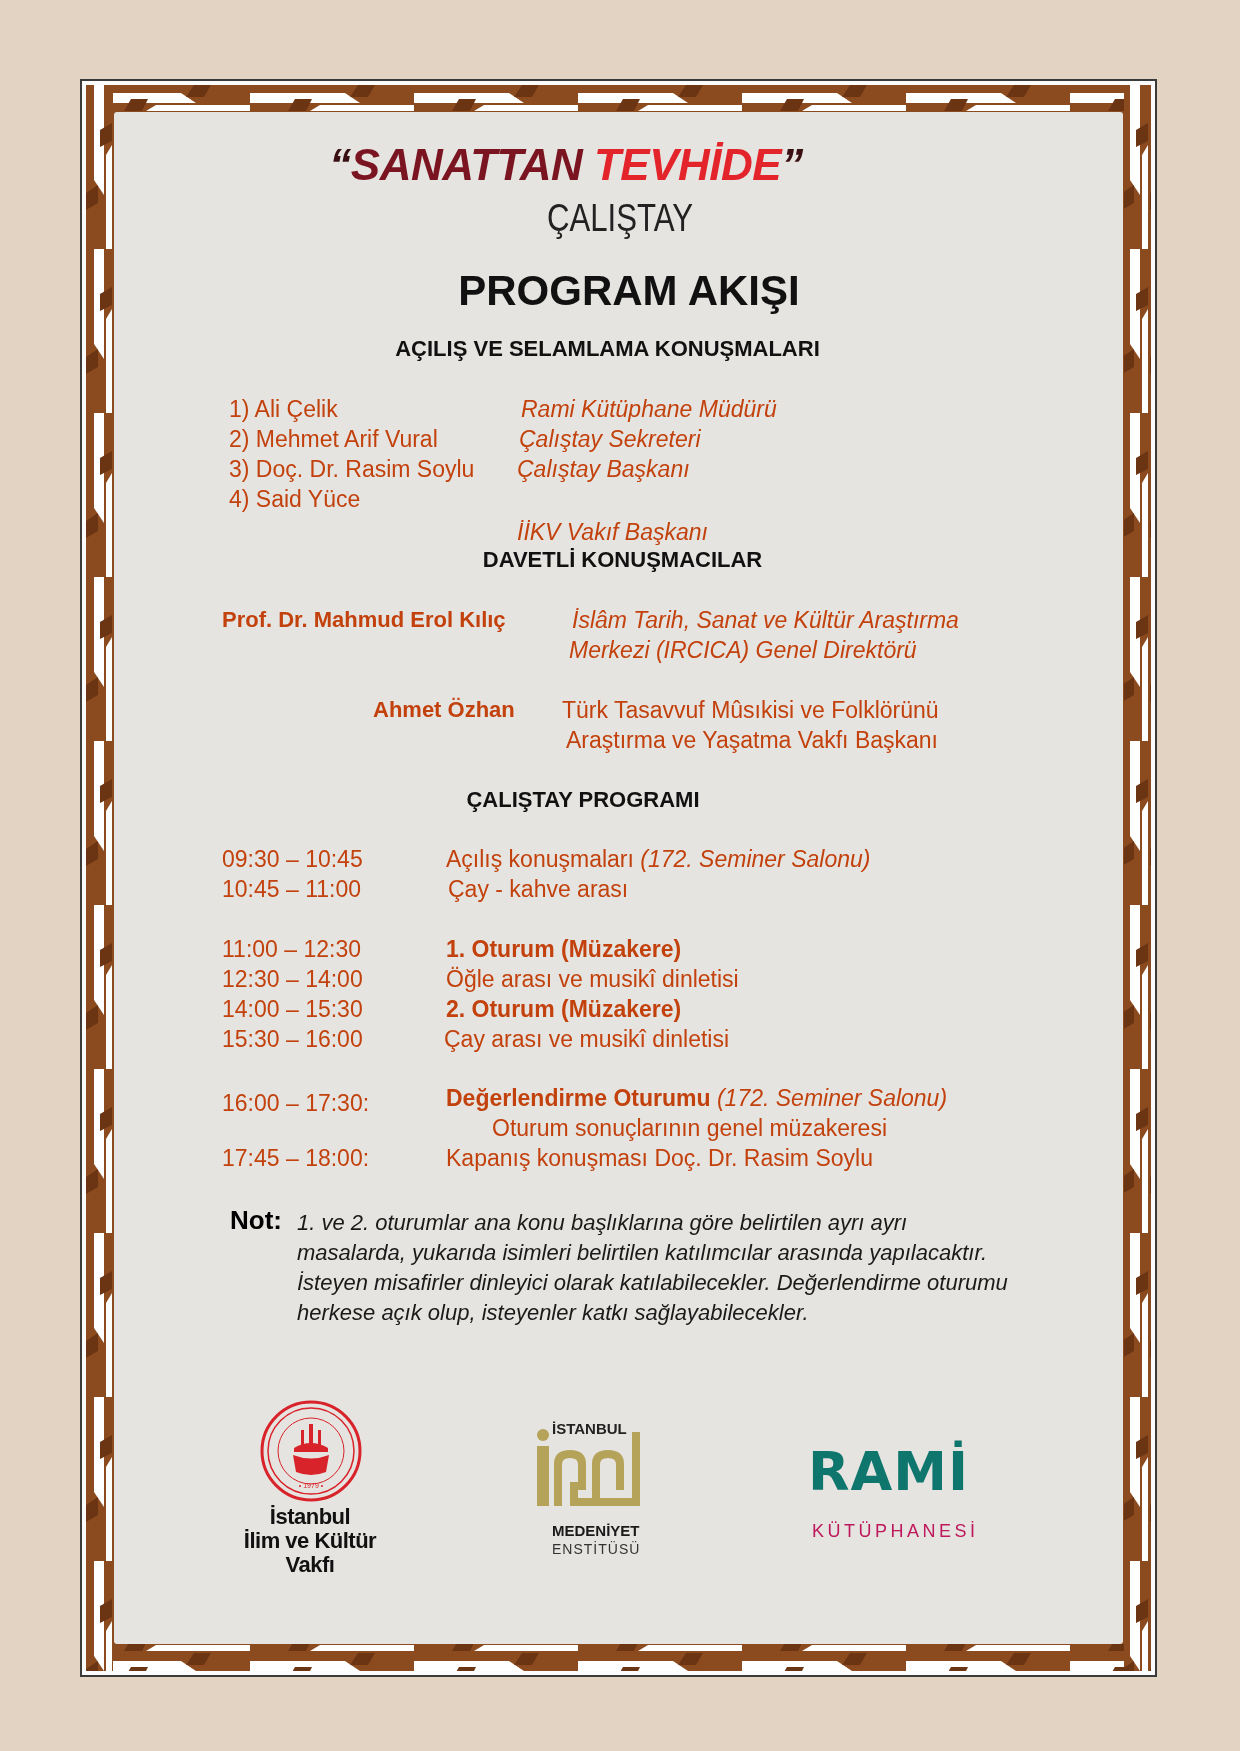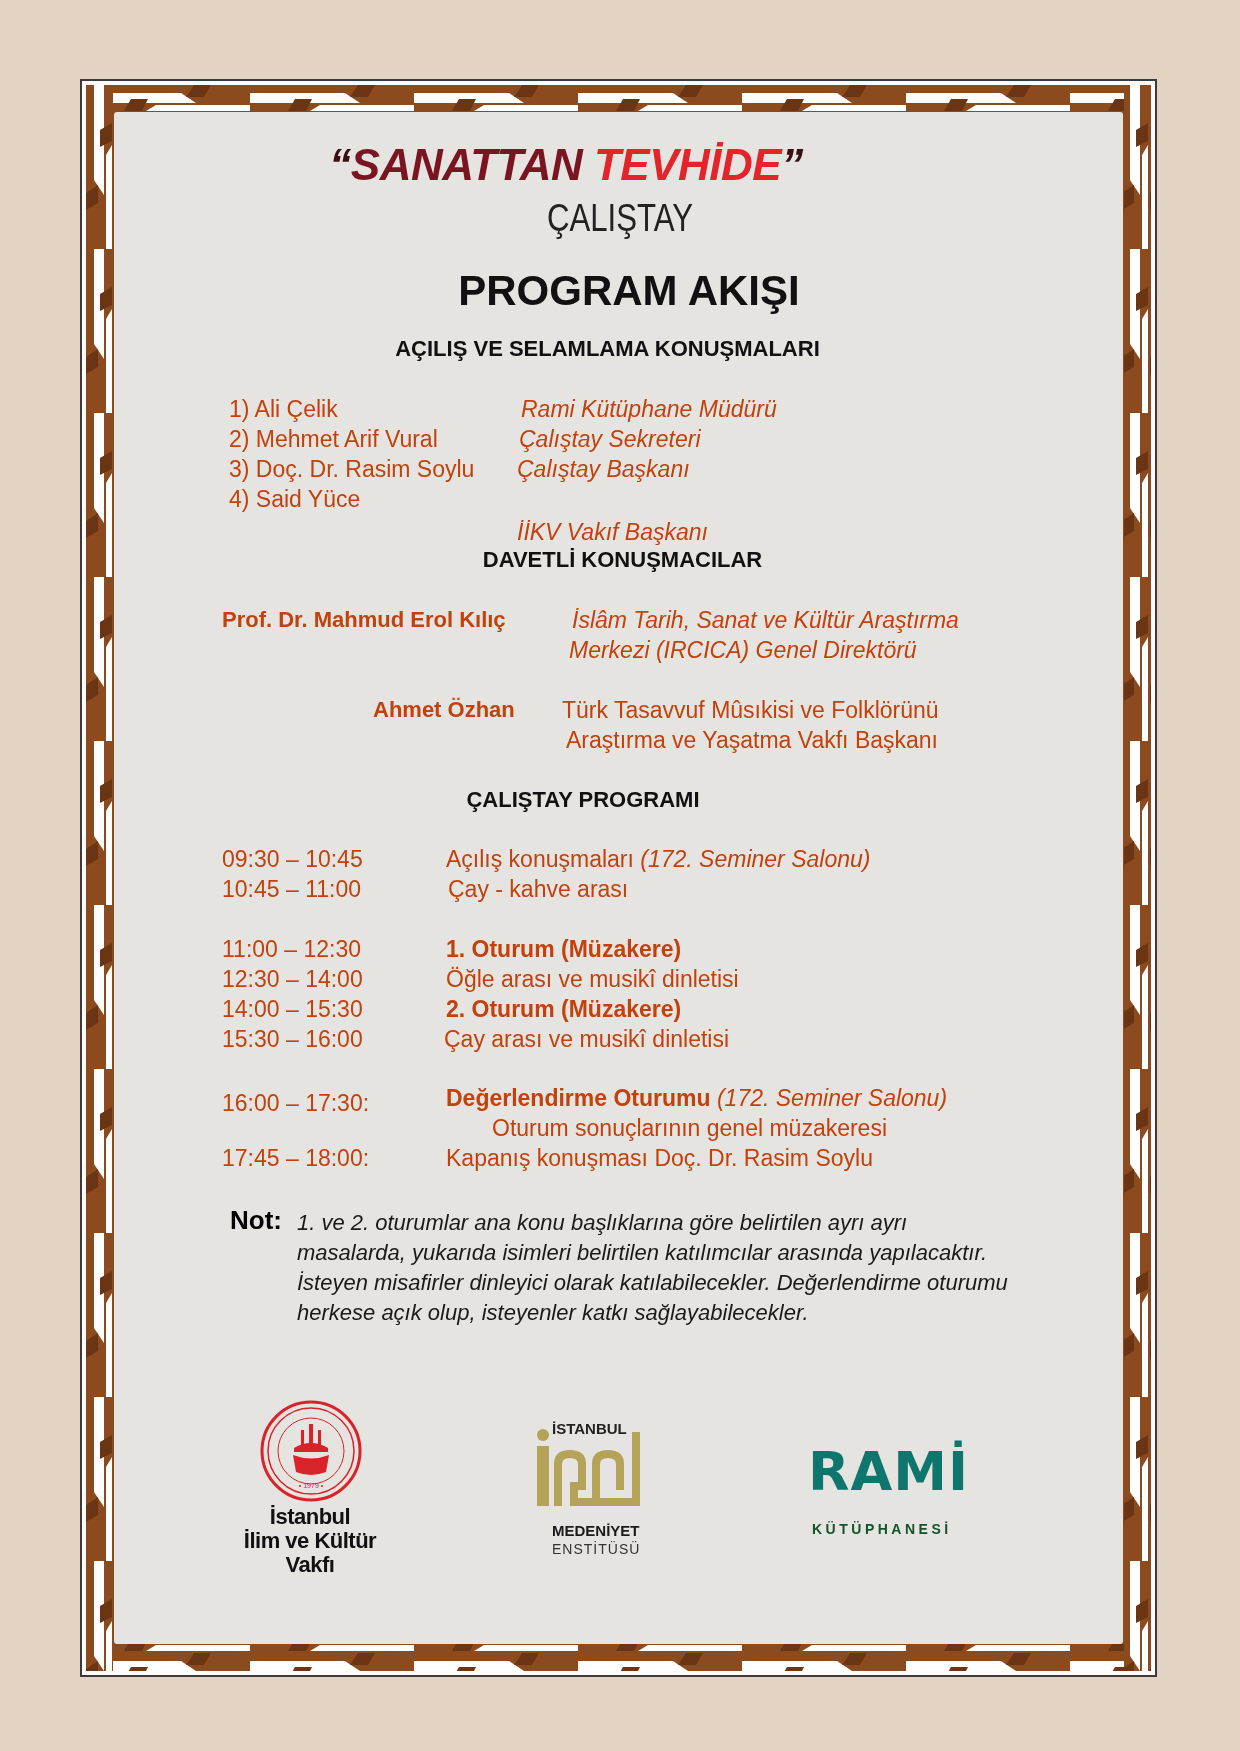--- a/index.html
+++ b/index.html
@@ -64,21 +64,21 @@
   .logo-iikv-circle {
     left: 260px; top: 1400px; width: 102px; height: 102px;
   }
   .logo-iikv-text {
     left: 240px; top: 1505px; width: 140px; text-align: center;
     font-size: 22px; font-weight: bold; line-height: 24px; color: #111; letter-spacing: -0.5px;
   }
   .logo-ime { left: 530px; top: 1420px; width: 140px; height: 140px; }
   .logo-rami { left: 808px; top: 1440px; }
   .rami-word { font-size: 54px; font-weight: 900; color: #0f766e; letter-spacing: 1px; font-family: "DejaVu Sans", sans-serif; }
-  .rami-sub { left: 812px; top: 1521px; font-size: 14px; font-weight: bold; letter-spacing: 3.5px; color: #14532d; }
+  .rami-sub { left: 812px; top: 1521px; font-size: 18px; font-weight: normal; letter-spacing: 3.5px; color: #be185d; }
 </style>
 </head>
 <body>
 
 <div class="frame-outer"></div>
 <div class="frame-band"></div>
 <svg class="braid-svg" width="1065" height="1586" viewBox="0 0 1065 1586">
   <defs>
     <pattern id="hbraid" x="0" y="0" width="164" height="28" patternUnits="userSpaceOnUse">
       <rect x="0" y="0" width="164" height="28" fill="#8c4a1f"></rect>

